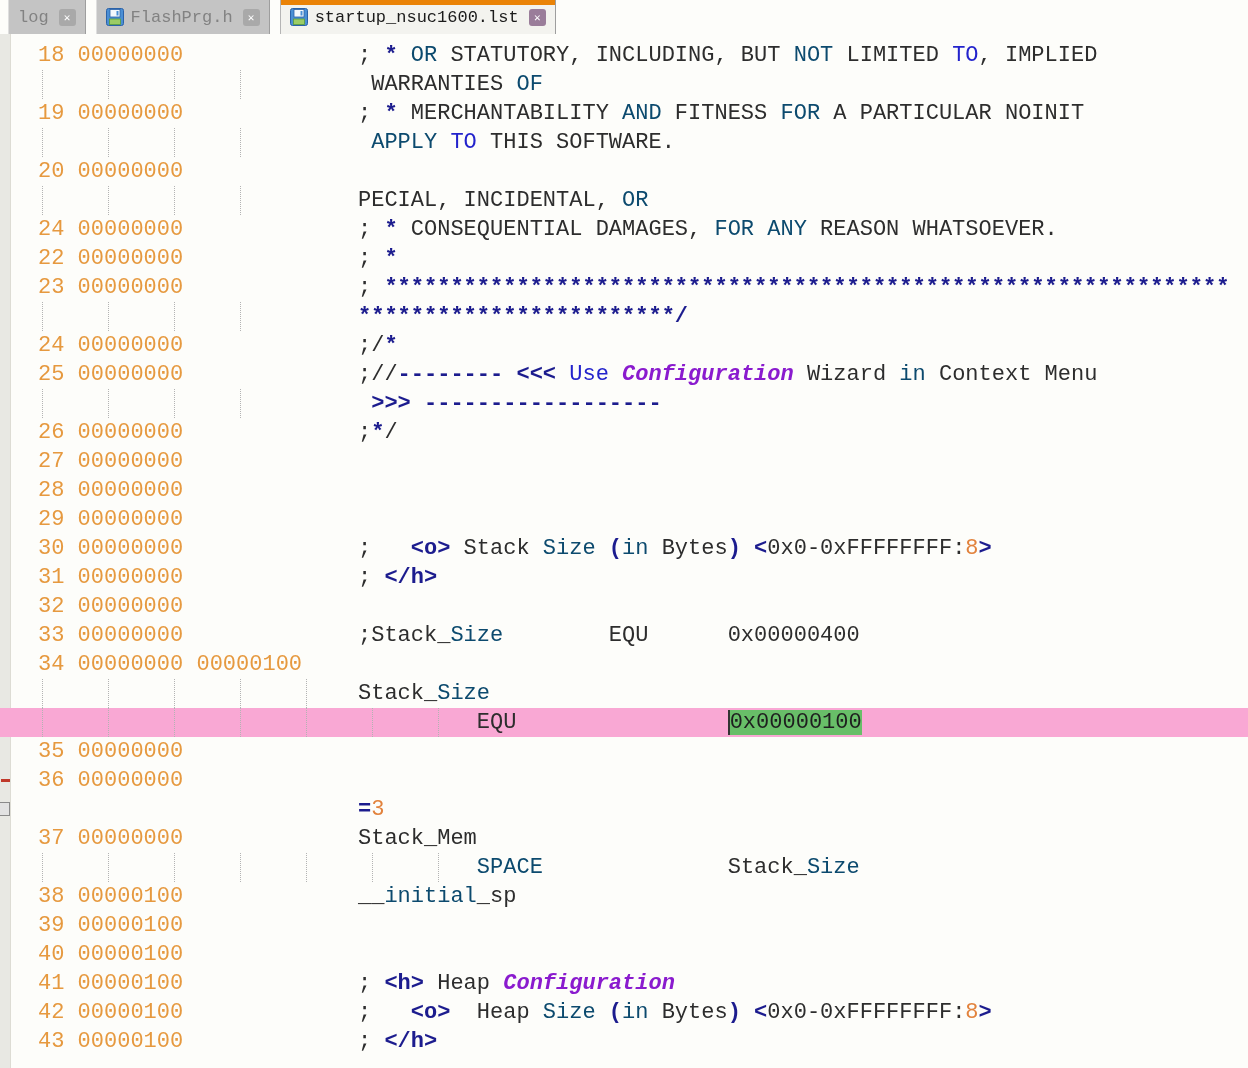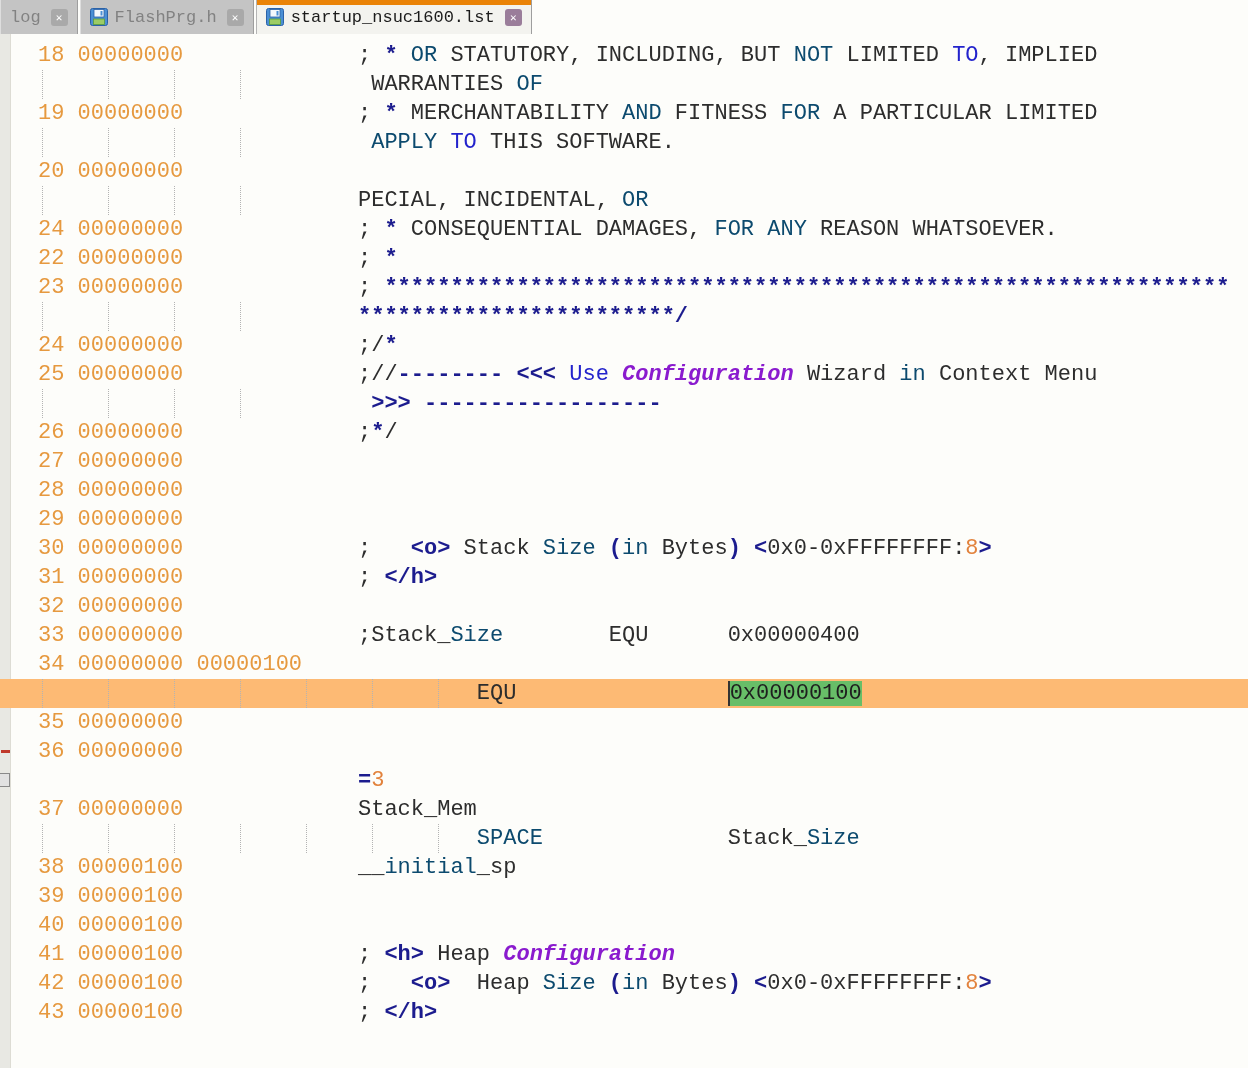--- a/index.html
+++ b/index.html
@@ -7,37 +7,37 @@
     width:1248px;height:1068px;overflow:hidden;
     background:#fdfdfa;
     font-family:"Liberation Mono","DejaVu Sans Mono",monospace;
   }
   
   .tabbar{height:34px;display:flex;align-items:stretch;background:#fdfdfa;}
   .tab{
     display:flex;align-items:center;gap:7px;padding:0 9px;
     background:#c4c4c4;color:#828282;font-size:17px;
     border-left:1px solid #dedede;border-right:1px solid #9e9e9e;
-    margin-right:2px;position:relative;white-space:nowrap;cursor:default;
+    margin-right:2px;position:relative;white-space:nowrap;cursor:default;margin-left:8px;
   }
   .tab.active{background:#f3f3ef;color:#1b1b1b;border-left:1px solid #b5b5b5;}
   .tab.active::before{content:"";position:absolute;left:0;top:0;right:0;height:5px;background:#ea8307;}
   .closebtn{
     width:17px;height:17px;border-radius:3px;background:#a9a9a9;color:#ffffff;
     font-size:11px;font-weight:bold;display:flex;align-items:center;justify-content:center;
     margin-left:3px;flex:0 0 auto;
   }
   .tab.active .closebtn{background:#9a7d9a;}
   .floppy{display:flex;align-items:center;flex:0 0 auto;}
   
   .editor{position:relative;height:1034px;background:#fdfdfa;}
   .strip{position:absolute;left:0;top:0;bottom:0;width:10px;background:#e8e8e3;border-right:1px solid #dddcd4;}
   #editor-body{position:absolute;left:0;top:7px;right:0;}
   .row{position:relative;height:29px;line-height:29px;font-size:22px;white-space:pre;}
-  .row.hl{background:#fdba74;}
+  .row.hl{background:#f9a8d4;}
   .gut{color:#e6993f;padding-left:38px;}
   .code{position:absolute;left:358px;top:0;white-space:pre;}
   .t{color:#2d2d2d;}
   .b{color:#0c4a6e;margin-top:48px;}
   .p{color:#1c1c8e;font-weight:bold;}
   .k{color:#2323cc;font-weight:normal;}
   .u{color:#8a1bce;font-weight:bold;font-style:italic;}
   .o{color:#e2823c;}
   .m{background:#68be68;color:#1e1e1e;border-left:2px solid #333333;}
   .guide{position:absolute;top:0;height:100%;border-left:1px dotted #b3b3b3;}
@@ -76,40 +76,41 @@
     <span>startup_nsuc1600.lst</span>
     <span class="closebtn">✕</span>
   </div>
 </div>
 
 <div class="editor">
   <div class="strip"></div>
   <div id="editor-body">
       <div class="row"><span class="gut">18 00000000</span><span class="code"><span class="t">; </span><span class="p">*</span><span class="t"> </span><span class="b">OR</span><span class="t"> STATUTORY, INCLUDING, BUT </span><span class="b">NOT</span><span class="t"> LIMITED </span><span class="k">TO</span><span class="t">, IMPLIED</span></span></div>
       <div class="row"><span class="guide" style="left: 42px;"></span><span class="guide" style="left: 108px;"></span><span class="guide" style="left: 174px;"></span><span class="guide" style="left: 240px;"></span><span class="code"><span class="t"> WARRANTIES </span><span class="b">OF</span></span></div>
-      <div class="row"><span class="gut">19 00000000</span><span class="code"><span class="t">; </span><span class="p">*</span><span class="t"> MERCHANTABILITY </span><span class="b">AND</span><span class="t"> FITNESS </span><span class="b">FOR</span><span class="t"> A PARTICULAR LIMITED</span></span></div>
+      <div class="row"><span class="gut">19 00000000</span><span class="code"><span class="t">; </span><span class="p">*</span><span class="t"> MERCHANTABILITY </span><span class="b">AND</span><span class="t"> FITNESS </span><span class="b">FOR</span><span class="t"> A PARTICULAR NOINIT</span></span></div>
       <div class="row"><span class="guide" style="left: 42px;"></span><span class="guide" style="left: 108px;"></span><span class="guide" style="left: 174px;"></span><span class="guide" style="left: 240px;"></span><span class="code"><span class="t"> </span><span class="b">APPLY</span><span class="t"> </span><span class="k">TO</span><span class="t"> THIS SOFTWARE.</span></span></div>
       <div class="row"><span class="gut">20 00000000</span></div>
       <div class="row"><span class="guide" style="left: 42px;"></span><span class="guide" style="left: 108px;"></span><span class="guide" style="left: 174px;"></span><span class="guide" style="left: 240px;"></span><span class="code"><span class="t">PECIAL, INCIDENTAL, </span><span class="b">OR</span></span></div>
       <div class="row"><span class="gut">24 00000000</span><span class="code"><span class="t">; </span><span class="p">*</span><span class="t"> CONSEQUENTIAL DAMAGES, </span><span class="b">FOR</span><span class="t"> </span><span class="b">ANY</span><span class="t"> REASON WHATSOEVER.</span></span></div>
       <div class="row"><span class="gut">22 00000000</span><span class="code"><span class="t">; </span><span class="p">*</span></span></div>
       <div class="row"><span class="gut">23 00000000</span><span class="code"><span class="t">; </span><span class="p">****************************************************************</span></span></div>
       <div class="row"><span class="guide" style="left: 42px;"></span><span class="guide" style="left: 108px;"></span><span class="guide" style="left: 174px;"></span><span class="guide" style="left: 240px;"></span><span class="code"><span class="p">************************/</span></span></div>
       <div class="row"><span class="gut">24 00000000</span><span class="code"><span class="t">;/</span><span class="p">*</span></span></div>
       <div class="row"><span class="gut">25 00000000</span><span class="code"><span class="t">;//</span><span class="p">--------</span><span class="t"> </span><span class="p">&lt;&lt;&lt;</span><span class="t"> </span><span class="k">Use</span><span class="t"> </span><span class="u">Configuration</span><span class="t"> Wizard </span><span class="b">in</span><span class="t"> Context Menu</span></span></div>
       <div class="row"><span class="guide" style="left: 42px;"></span><span class="guide" style="left: 108px;"></span><span class="guide" style="left: 174px;"></span><span class="guide" style="left: 240px;"></span><span class="code"><span class="t"> </span><span class="p">&gt;&gt;&gt;</span><span class="t"> </span><span class="p">------------------</span></span></div>
       <div class="row"><span class="gut">26 00000000</span><span class="code"><span class="t">;</span><span class="p">*</span><span class="t">/</span></span></div>
       <div class="row"><span class="gut">27 00000000</span><span class="code"></span></div>
       <div class="row"><span class="gut">28 00000000</span><span class="code"></span></div>
       <div class="row"><span class="gut">29 00000000</span></div>
       <div class="row"><span class="gut">30 00000000</span><span class="code"><span class="t">;   </span><span class="p">&lt;o&gt;</span><span class="t"> Stack </span><span class="b">Size</span><span class="t"> </span><span class="p">(</span><span class="b">in</span><span class="t"> Bytes</span><span class="p">)</span><span class="t"> </span><span class="p">&lt;</span><span class="t">0x0-0xFFFFFFFF:</span><span class="o">8</span><span class="p">&gt;</span></span></div>
       <div class="row"><span class="gut">31 00000000</span><span class="code"><span class="t">; </span><span class="p">&lt;/h&gt;</span></span></div>
       <div class="row"><span class="gut">32 00000000</span><span class="code"></span></div>
       <div class="row"><span class="gut">33 00000000</span><span class="code"><span class="t">;Stack_</span><span class="b">Size</span><span class="t">        EQU      0x00000400</span></span></div>
       <div class="row"><span class="gut">34 00000000 00000100</span><span class="code"></span></div>
+      <div class="row"><span class="guide" style="left: 42px;"></span><span class="guide" style="left: 108px;"></span><span class="guide" style="left: 174px;"></span><span class="guide" style="left: 240px;"></span><span class="guide" style="left: 306px;"></span><span class="code"><span class="t">Stack_</span><span class="b">Size</span></span></div>
       <div class="row hl"><span class="guide" style="left: 42px;"></span><span class="guide" style="left: 108px;"></span><span class="guide" style="left: 174px;"></span><span class="guide" style="left: 240px;"></span><span class="guide" style="left: 306px;"></span><span class="guide" style="left: 372px;"></span><span class="guide" style="left: 438px;"></span><span class="code"><span class="t">         EQU                </span><span class="m">0x00000100</span></span></div>
       <div class="row"><span class="gut">35 00000000</span><span class="code"></span></div>
       <div class="row"><span class="marker-dash"></span><span class="gut">36 00000000</span></div>
       <div class="row"><span class="fold"></span><span class="code"><span class="p">=</span><span class="o">3</span></span></div>
       <div class="row"><span class="gut">37 00000000</span><span class="code"><span class="t">Stack_Mem</span></span></div>
       <div class="row"><span class="guide" style="left: 42px;"></span><span class="guide" style="left: 108px;"></span><span class="guide" style="left: 174px;"></span><span class="guide" style="left: 240px;"></span><span class="guide" style="left: 306px;"></span><span class="guide" style="left: 372px;"></span><span class="guide" style="left: 438px;"></span><span class="code"><span class="t">         </span><span class="b">SPACE</span><span class="t">              </span><span class="t">Stack_</span><span class="b">Size</span></span></div>
       <div class="row"><span class="gut">38 00000100</span><span class="code"><span class="t">__</span><span class="b">initial</span><span class="t">_sp</span></span></div>
       <div class="row"><span class="gut">39 00000100</span><span class="code"></span></div>
       <div class="row"><span class="gut">40 00000100</span><span class="code"></span></div>
       <div class="row"><span class="gut">41 00000100</span><span class="code"><span class="t">; </span><span class="p">&lt;h&gt;</span><span class="t"> Heap </span><span class="u">Configuration</span></span></div>

